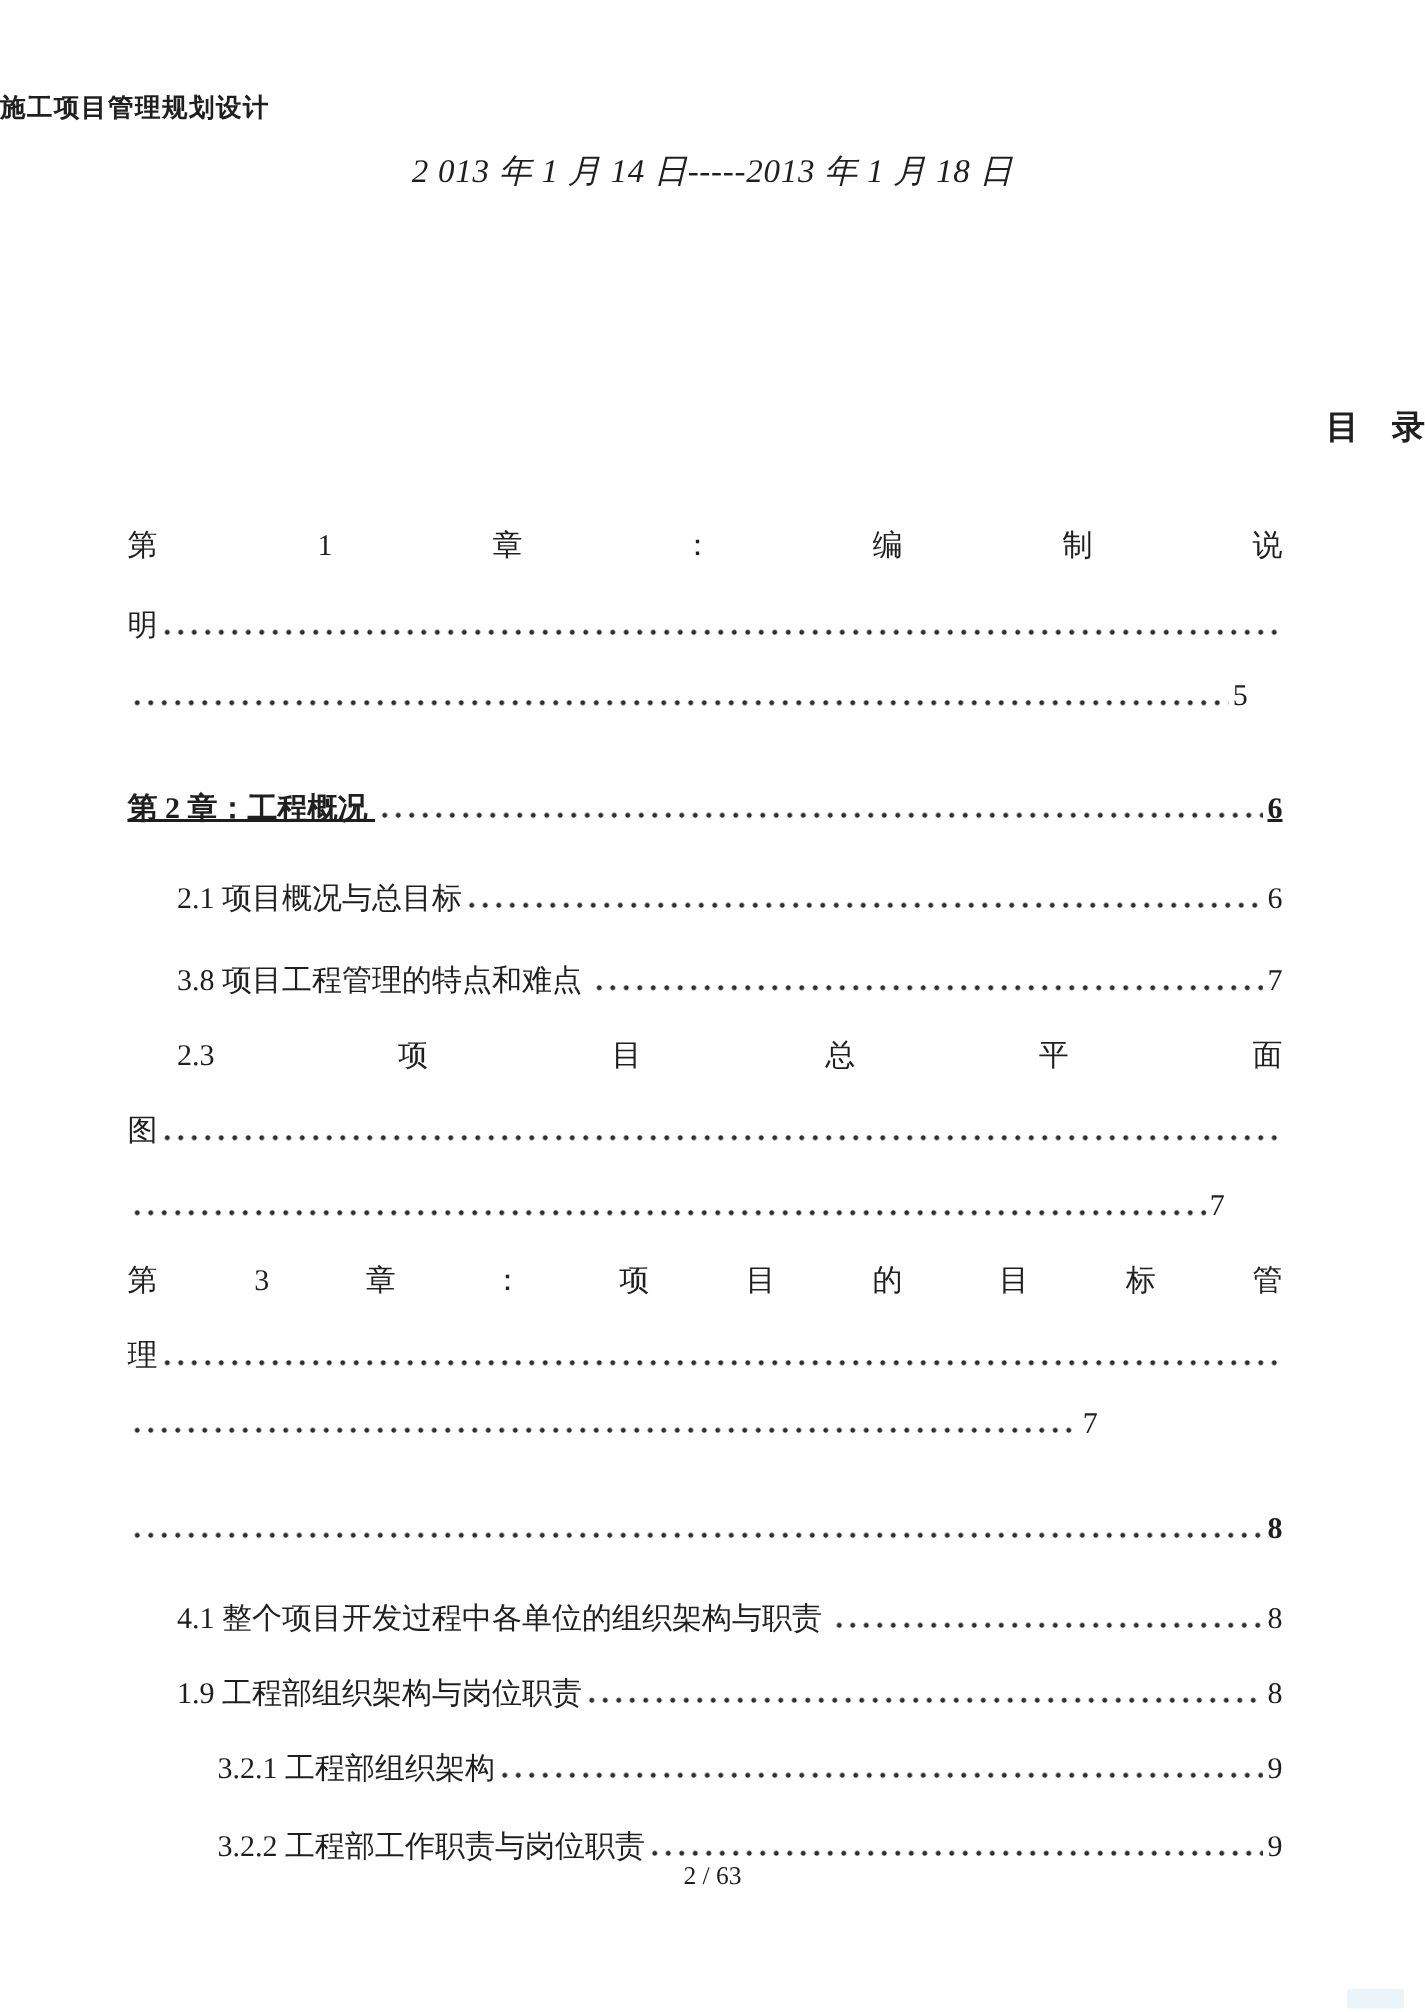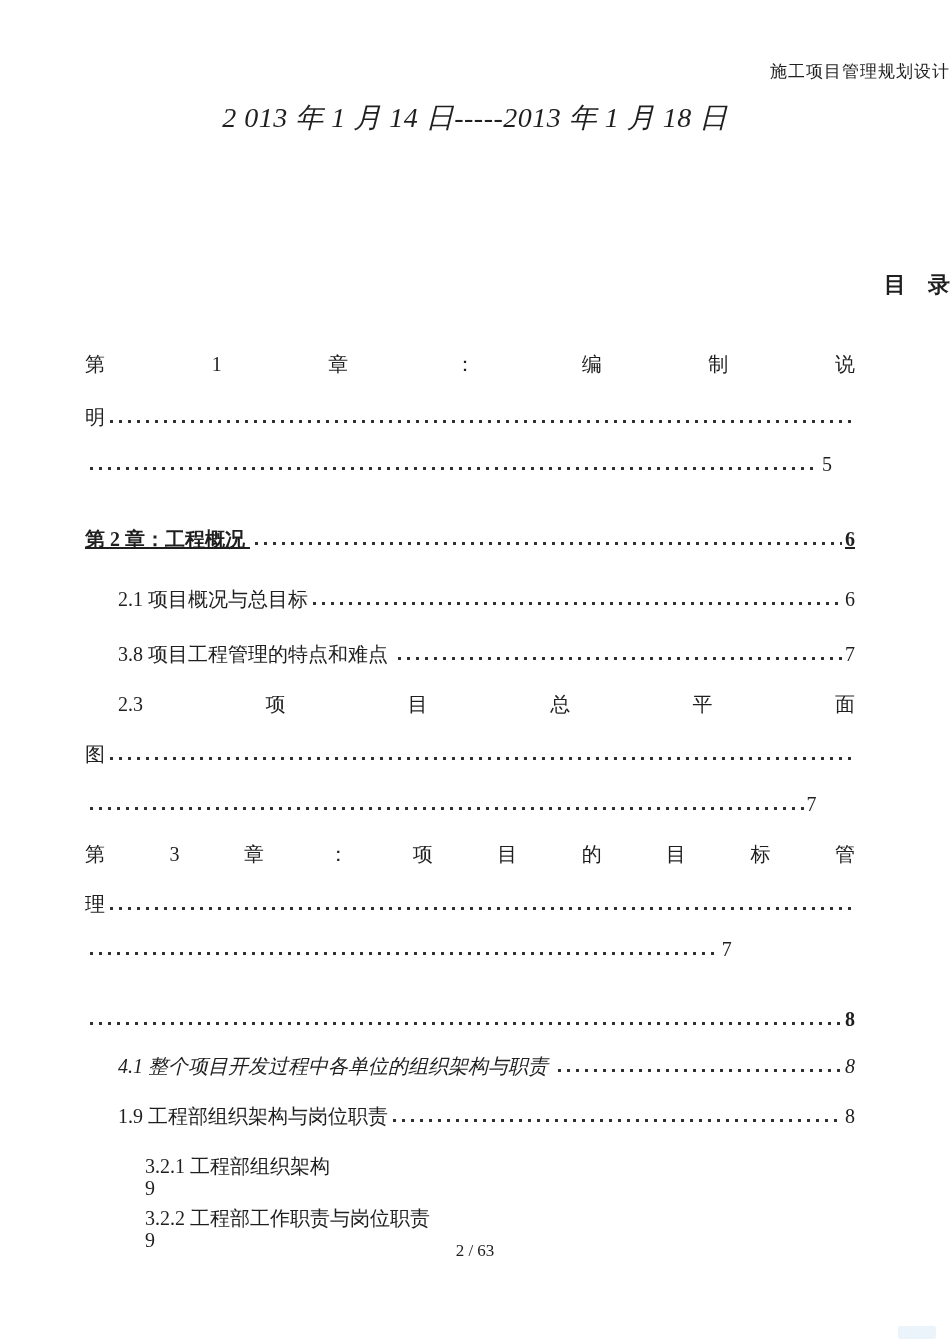--- a/index.html
+++ b/index.html
@@ -14,35 +14,35 @@
     background: #ffffff;
     overflow: hidden;
     color: #1f1f1f;
     font-family: "Liberation Serif", "DejaVu Serif", serif;
   }
   .doc-title {
     position: absolute;
     top: 60px;
     left: 0;
     width: 100%;
-    text-align: right;
+    text-align: left;
     font-family: "Liberation Sans", "DejaVu Sans", sans-serif;
     font-size: 17px;
-    font-weight: 400;
+    font-weight: 700;
     letter-spacing: 1px;
     white-space: pre;
   }
   .doc-date {
     position: absolute;
     top: 99px;
     left: 0;
     width: 100%;
     text-align: center;
     font-style: italic;
-    font-size: 28px;
+    font-size: 22px;
     letter-spacing: 0.5px;
     white-space: pre;
   }
   .toc-heading {
     position: absolute;
     top: 270px;
     left: 0;
     width: 100%;
     text-align: right;
     font-size: 22px;
@@ -58,21 +58,21 @@
   .toc-row {
     display: flex;
     align-items: baseline;
     font-size: 20px;
     line-height: 22px;
     height: 22px;
     white-space: pre;
   }
   .toc-row.bold { font-weight: 700; }
   .toc-row.ind1 { padding-left: 33px; }
-  .toc-row.ind2 { padding-left: 60px; flex-direction: column; }
+  .toc-row.ind2 { padding-left: 60px; }
   .toc-row.spread { justify-content: space-between; }
   .toc-row .txt { white-space: pre; }
   .leader {
     flex: 1 1 auto;
     min-width: 0;
     align-self: stretch;
     margin: 0 3px 0 2px;
     background-image: radial-gradient(circle, #2e2e2e 1.4px, transparent 1.9px);
     background-size: 9px 5px;
     background-repeat: repeat-x;
@@ -120,21 +120,21 @@
       <div class="toc-row bold" style="margin-top: 53px; text-decoration: underline;"><span class="txt">第 2 章：工程概况 </span><span class="leader"></span><span class="pagenum">6</span></div>
       <div class="toc-row ind1" style="margin-top: 38px;"><span class="txt">2.1 项目概况与总目标</span><span class="leader"></span><span class="pagenum">6</span></div>
       <div class="toc-row ind1" style="margin-top: 33px;"><span class="txt">3.8 项目工程管理的特点和难点 </span><span class="leader"></span><span class="pagenum">7</span></div>
       <div class="toc-row ind1 spread" style="margin-top: 28px; gap: 12px;"><span class="txt">2.3</span><span class="txt">项</span><span class="txt">目</span><span class="txt">总</span><span class="txt">平</span><span class="txt">面</span></div>
       <div class="toc-row" style="margin-top: 28px;"><span class="txt">图</span><span class="leader"></span></div>
       <div class="toc-row" style="margin-top: 28px; width: 95%;"><span class="leader"></span><span class="pagenum">7</span></div>
       <div class="toc-row spread" style="margin-top: 28px;"><span class="txt">第</span><span class="txt">3</span><span class="txt">章</span><span class="txt">：</span><span class="txt">项</span><span class="txt">目</span><span class="txt">的</span><span class="txt">目</span><span class="txt">标</span><span class="txt">管</span></div>
       <div class="toc-row" style="margin-top: 28px;"><span class="txt">理</span><span class="leader"></span></div>
       <div class="toc-row" style="margin-top: 23px; width: 84%;"><span class="leader"></span><span class="pagenum">7</span></div>
       <div class="toc-row bold" style="margin-top: 48px;"><span class="leader"></span><span class="pagenum">8</span></div>
-      <div class="toc-row ind1" style="margin-top: 25px; font-style: italic;"><span class="txt">4.1 整个项目开发过程中各单位的组织架构与职责 </span><span class="leader"></span><span class="pagenum">8</span></div>
+      <div class="toc-row ind1" style="margin-top: 38px;"><span class="txt">4.1 整个项目开发过程中各单位的组织架构与职责 </span><span class="leader"></span><span class="pagenum">8</span></div>
       <div class="toc-row ind1" style="margin-top: 28px;"><span class="txt">1.9 工程部组织架构与岗位职责</span><span class="leader"></span><span class="pagenum">8</span></div>
       <div class="toc-row ind2" style="margin-top: 28px;"><span class="txt">3.2.1 工程部组织架构</span><span class="leader"></span><span class="pagenum">9</span></div>
       <div class="toc-row ind2" style="margin-top: 30px;"><span class="txt">3.2.2 工程部工作职责与岗位职责</span><span class="leader"></span><span class="pagenum">9</span></div>
     </div>
 
   <div class="footer-page">2 / 63</div>
 
   <div class="corner-mark"></div>
 
 </div>

